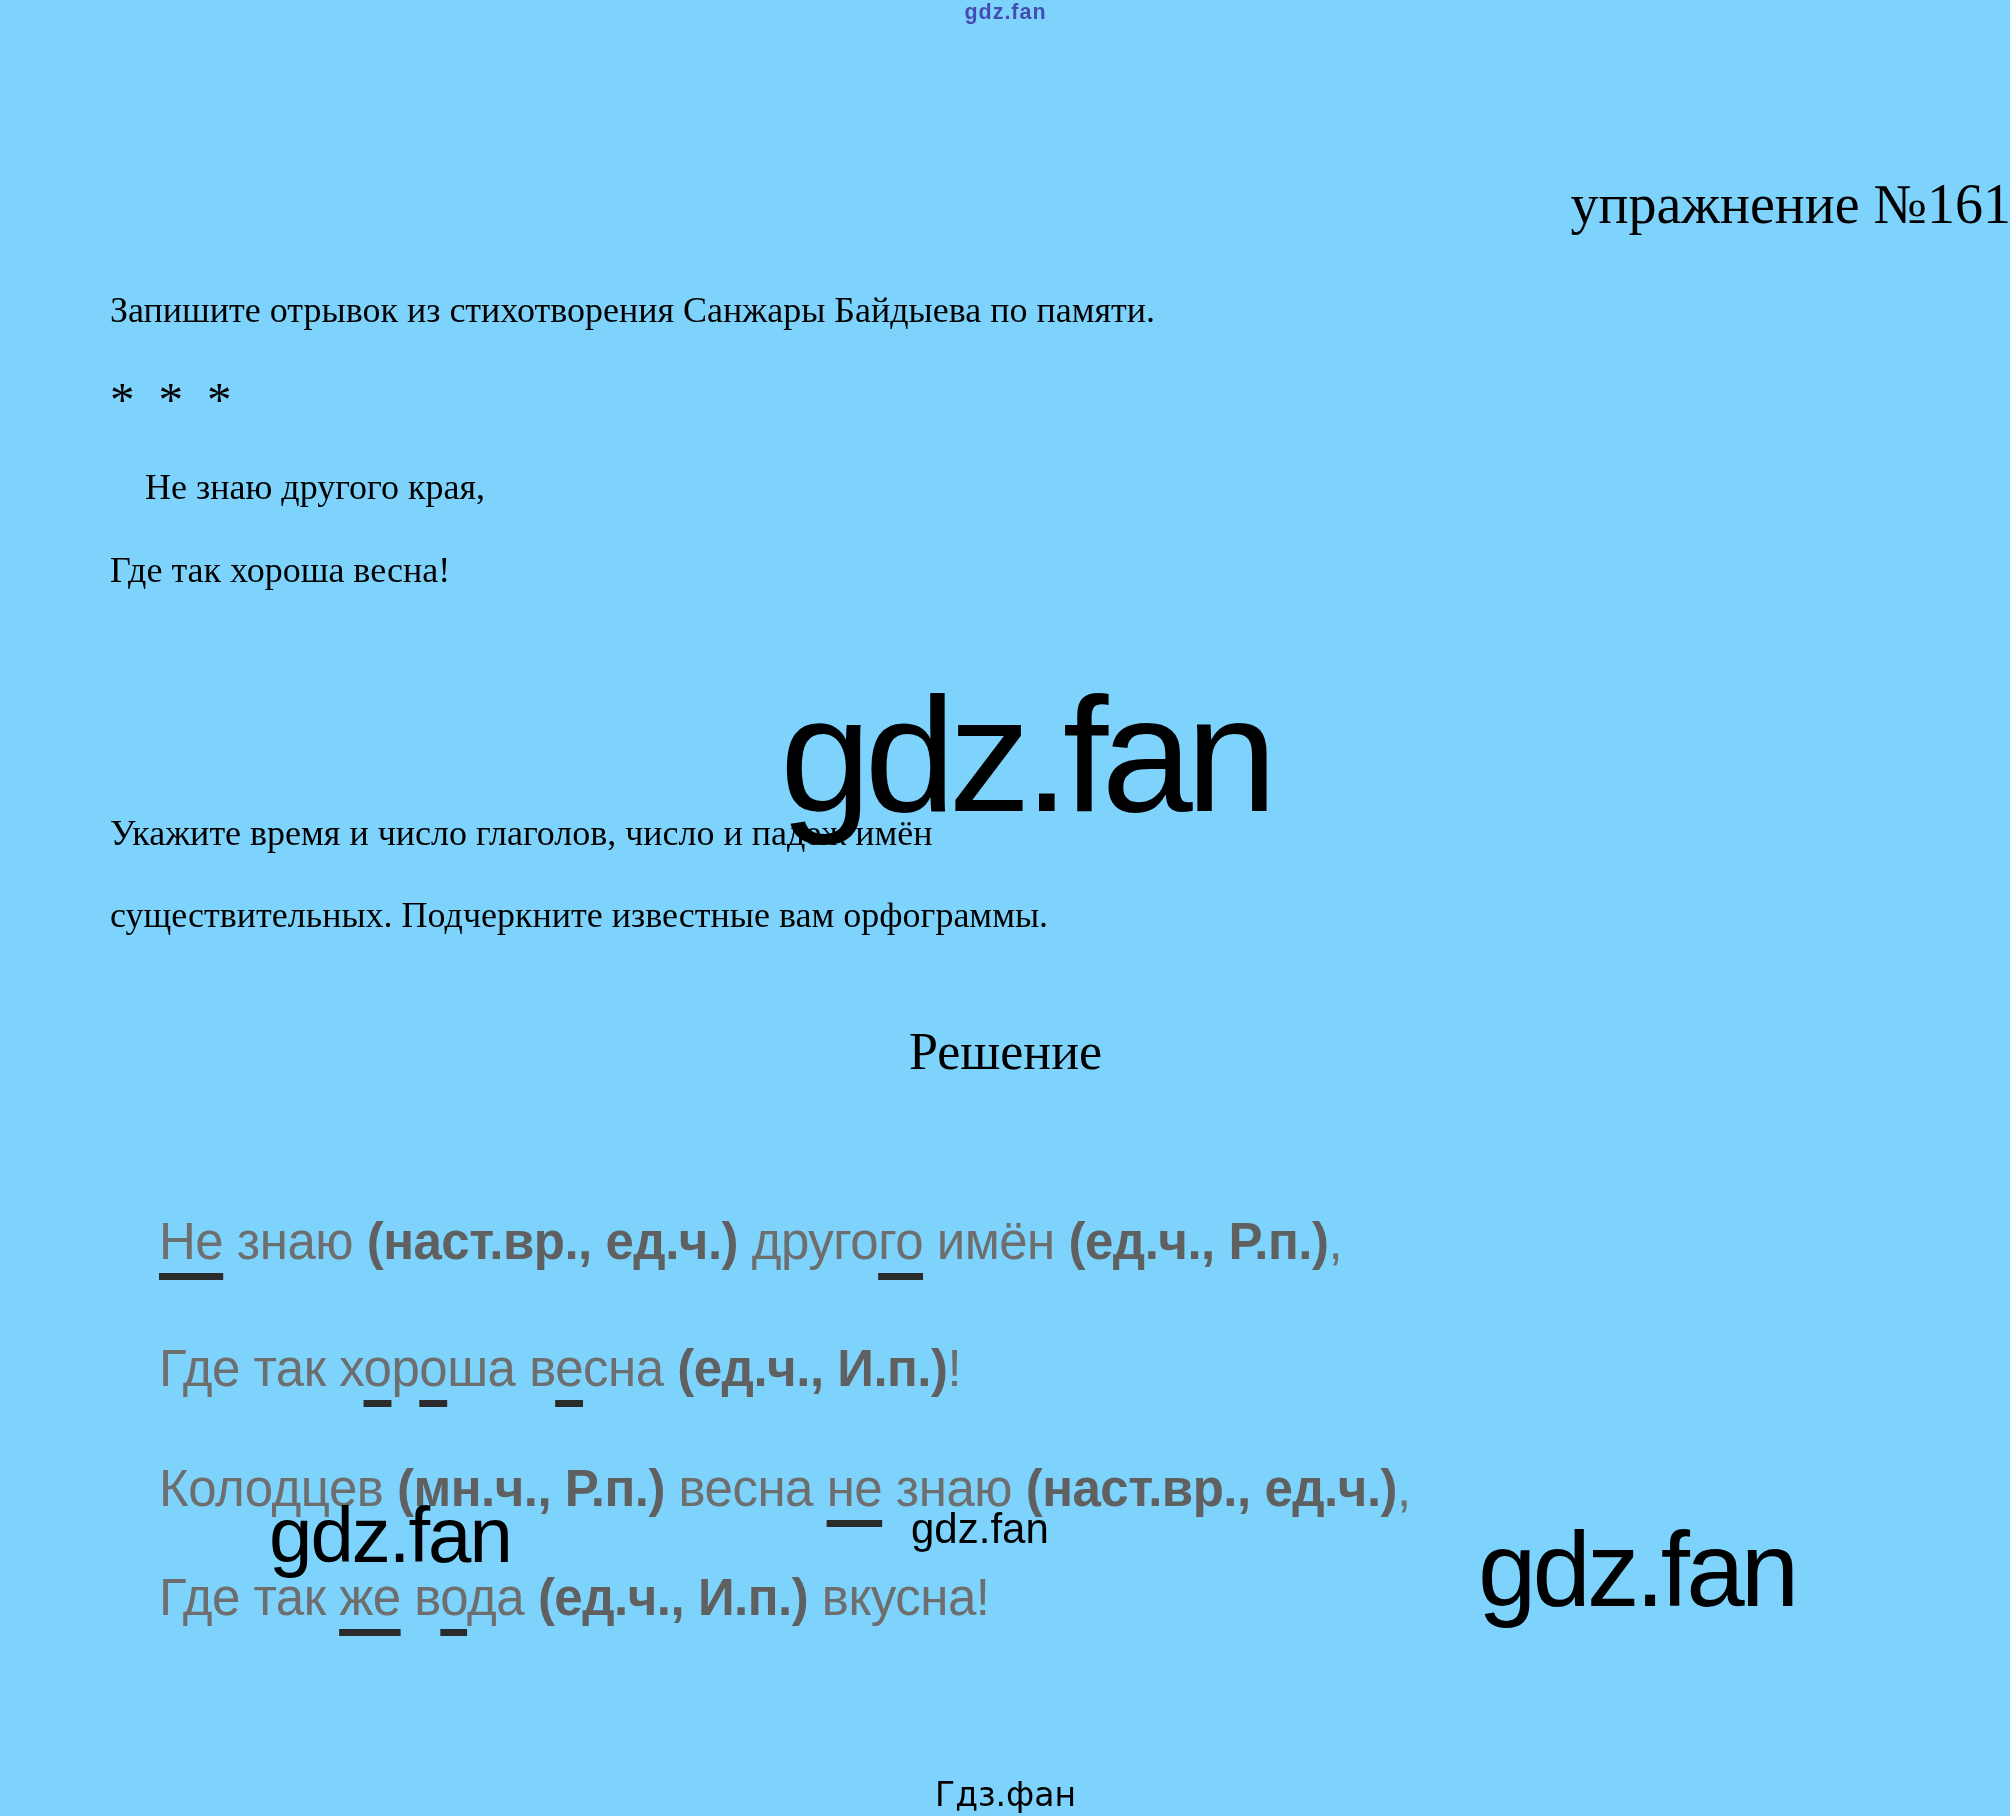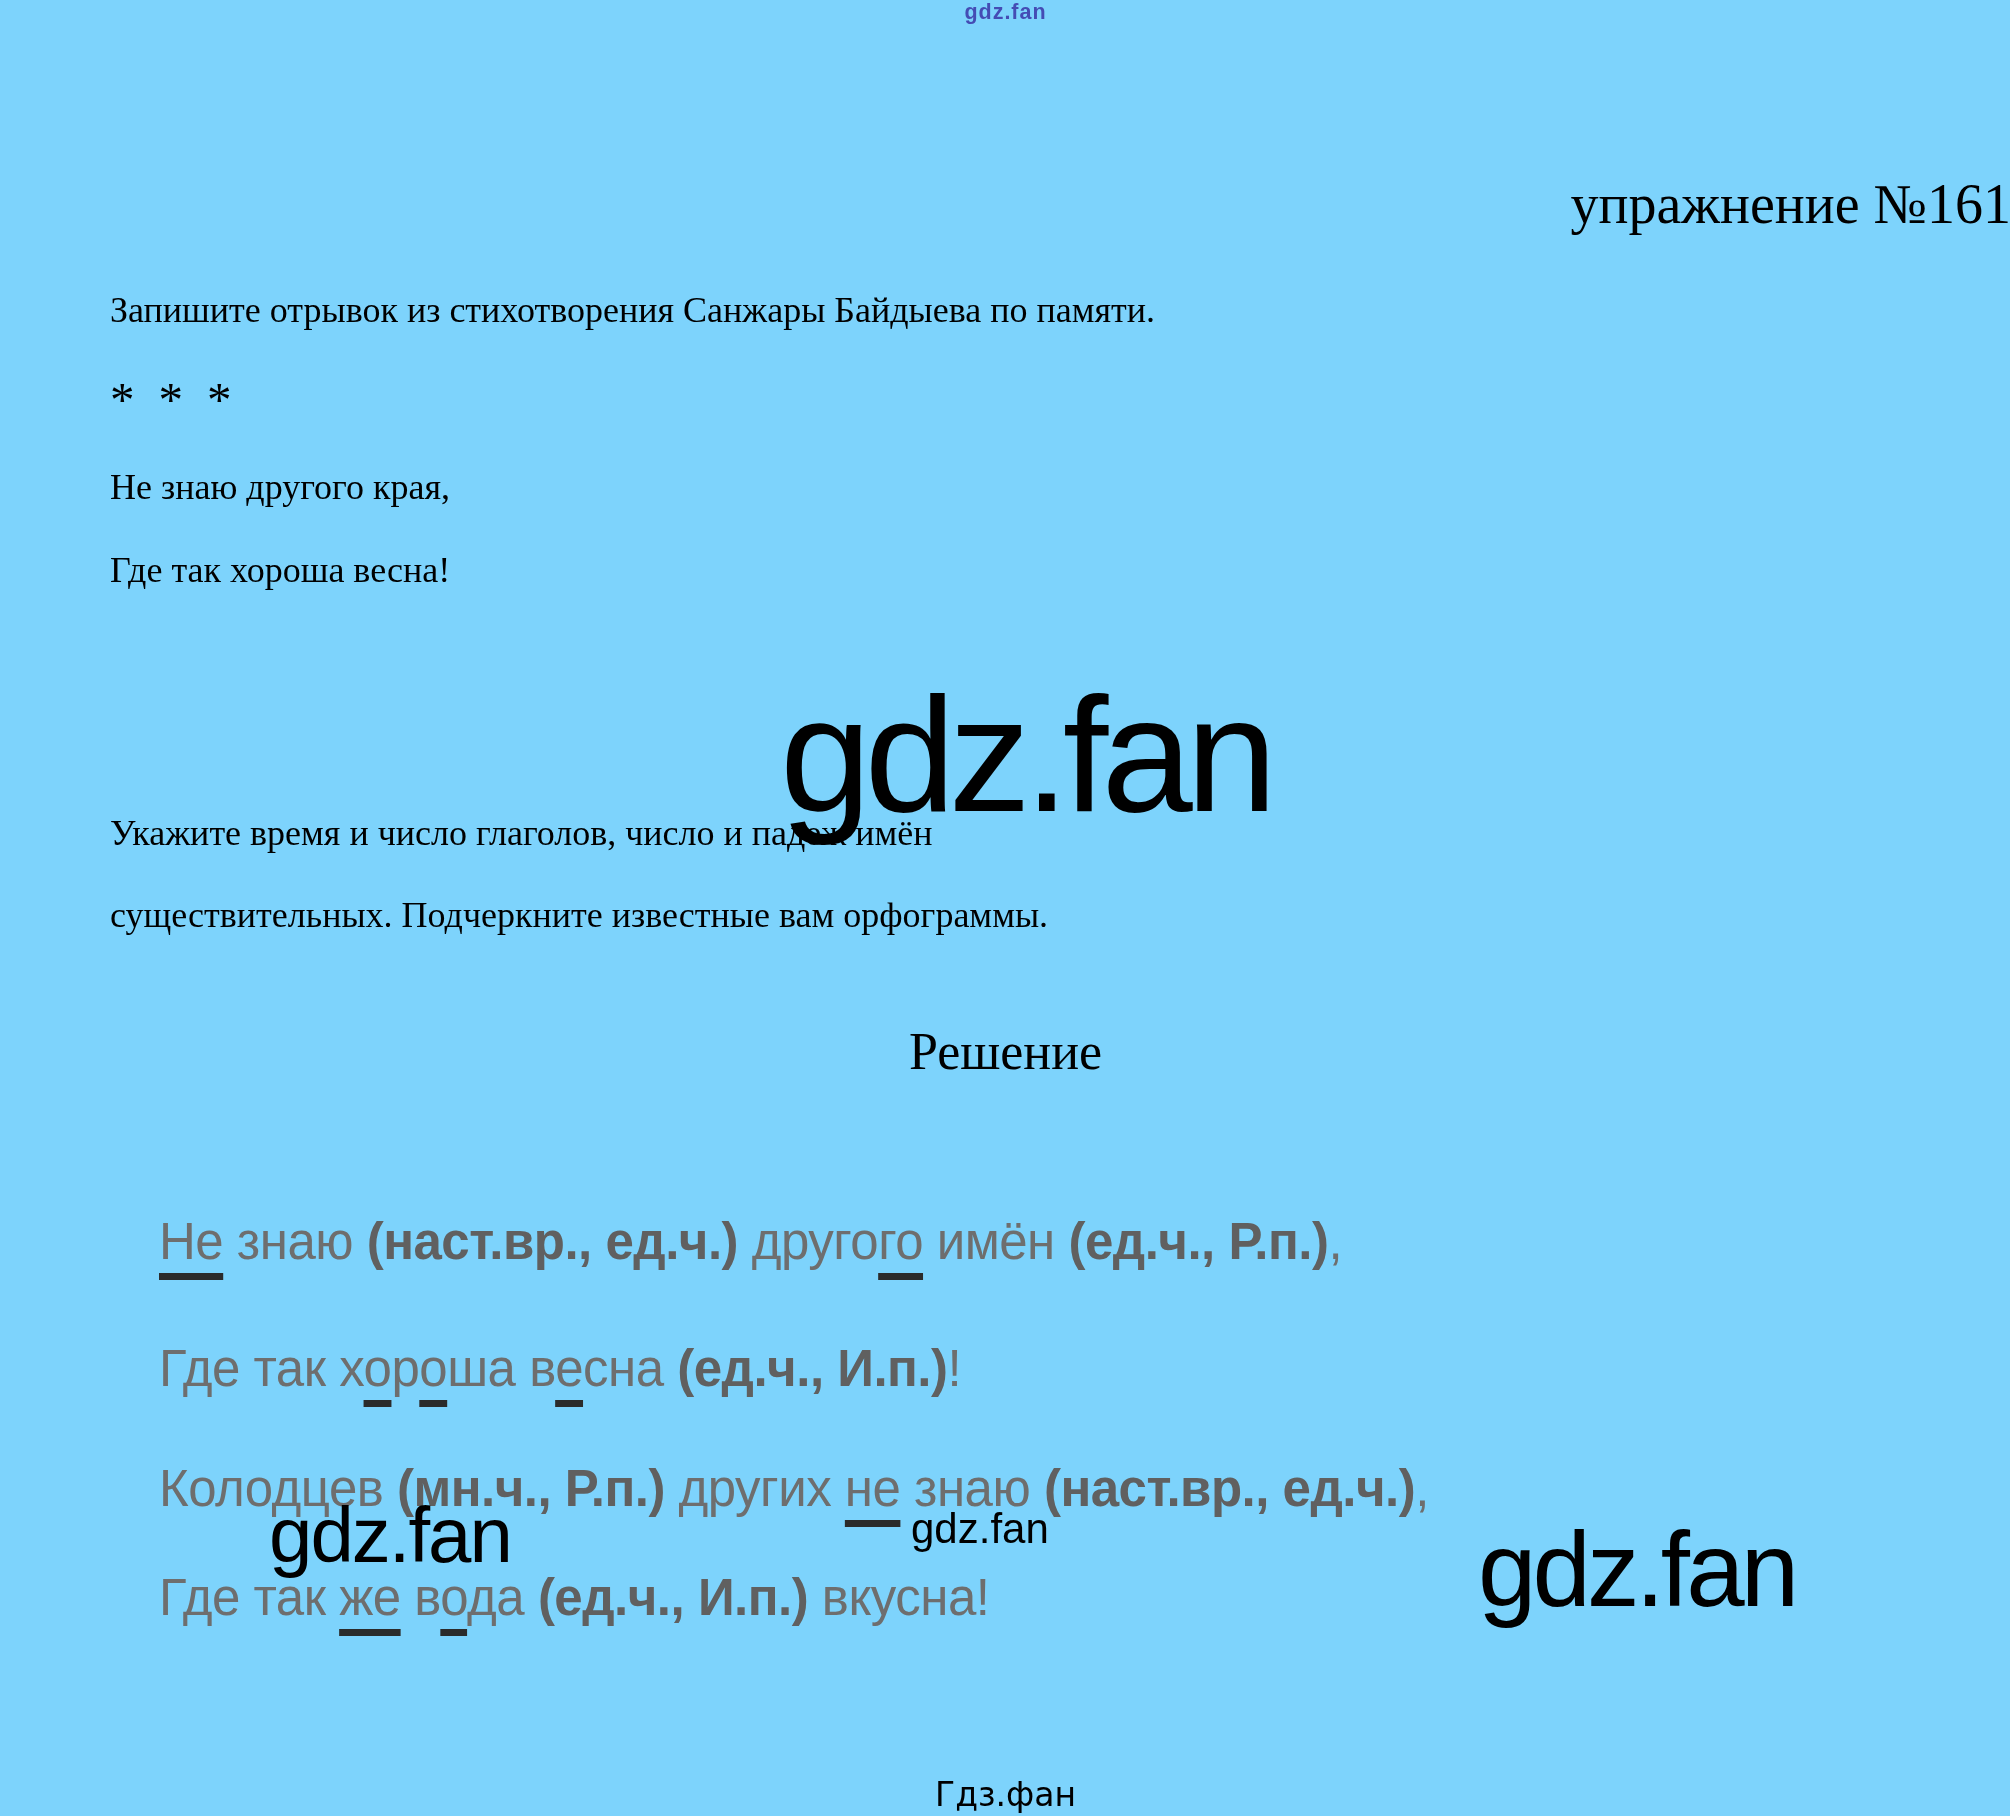--- a/index.html
+++ b/index.html
@@ -24,21 +24,21 @@
     color: var(--wm-accent, #3b35a8);
     opacity: 0.85;
     letter-spacing: 1px;
   }
 
   .title { top: 172px; font-size: 56px; text-align: right; }
 
   .serifline { left: 110px; font-size: 36px; }
   .intro  { top: 289px; }
   .stars  { top: 371px; font-size: 49px; letter-spacing: 5.9px; }
-  .poem-1 { top: 466px; }
+  .poem-1 { top: 466px; margin-left: 35px; }
   .poem-2 { top: 549px; }
   .poem-3 { top: 632px; }
   .poem-4 { top: 717px; }
   .instr-1 { top: 812px; }
   .instr-2 { top: 894px; }
 
   .solution-heading { top: 1022px; font-size: 52px; }
 
   
   .sol {
@@ -95,21 +95,21 @@
   <div class="abs serifline poem-1">Не знаю другого края,</div>
   <div class="abs serifline poem-2">Где так хороша весна!</div>
 
   <div class="abs serifline instr-1">Укажите время и число глаголов, число и падеж имён</div>
   <div class="abs serifline instr-2">существительных. Подчеркните известные вам орфограммы.</div>
 
   <div class="abs centered solution-heading">Решение</div>
 
   <div class="abs sol sol-1"><span class="u">Не</span><span> знаю </span><span class="b">(наст.вр., ед.ч.)</span><span> друго</span><span class="u">го</span><span> имён </span><span class="b">(ед.ч., Р.п.)</span><span>,</span></div>
   <div class="abs sol sol-2"><span>Где так х</span><span class="u">о</span><span>р</span><span class="u">о</span><span>ша в</span><span class="u">е</span><span>сна </span><span class="b">(ед.ч., И.п.)</span><span>!</span></div>
-  <div class="abs sol sol-3"><span>Колодцев </span><span class="b">(мн.ч., Р.п.)</span><span> других </span><span class="u">не</span><span> знаю </span><span class="b">(наст.вр., ед.ч.)</span><span>,</span></div>
+  <div class="abs sol sol-3"><span>Колодцев </span><span class="b">(мн.ч., Р.п.)</span><span> весна </span><span class="u">не</span><span> знаю </span><span class="b">(наст.вр., ед.ч.)</span><span>,</span></div>
   <div class="abs sol sol-4"><span>Где так </span><span class="u">же</span><span> в</span><span class="u">о</span><span>да </span><span class="b">(ед.ч., И.п.)</span><span> вкусна!</span></div>
 
   <div class="abs wm wm-big">gdz.fan</div>
   <div class="abs wm wm-left">gdz.fan</div>
   <div class="abs wm wm-center">gdz.fan</div>
   <div class="abs wm wm-right">gdz.fan</div>
 
   <div class="abs centered footer">Гдз.фан</div>
 
 </div>

